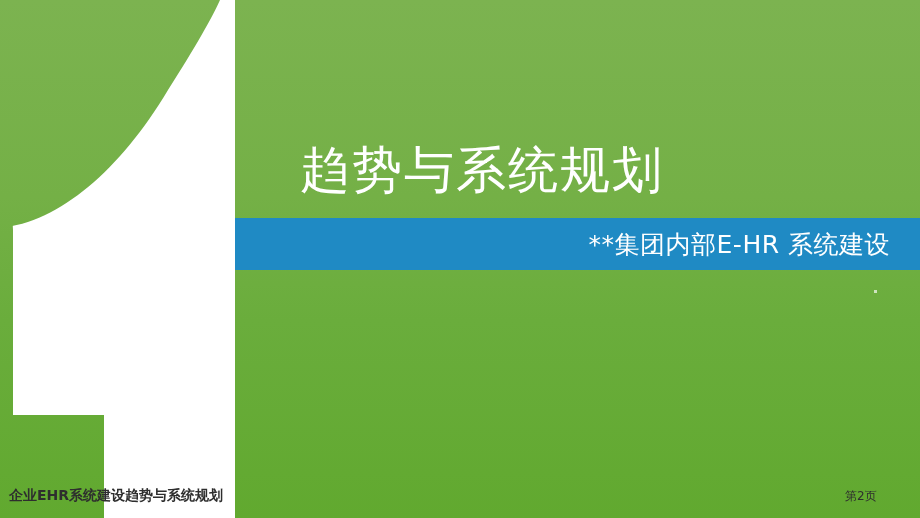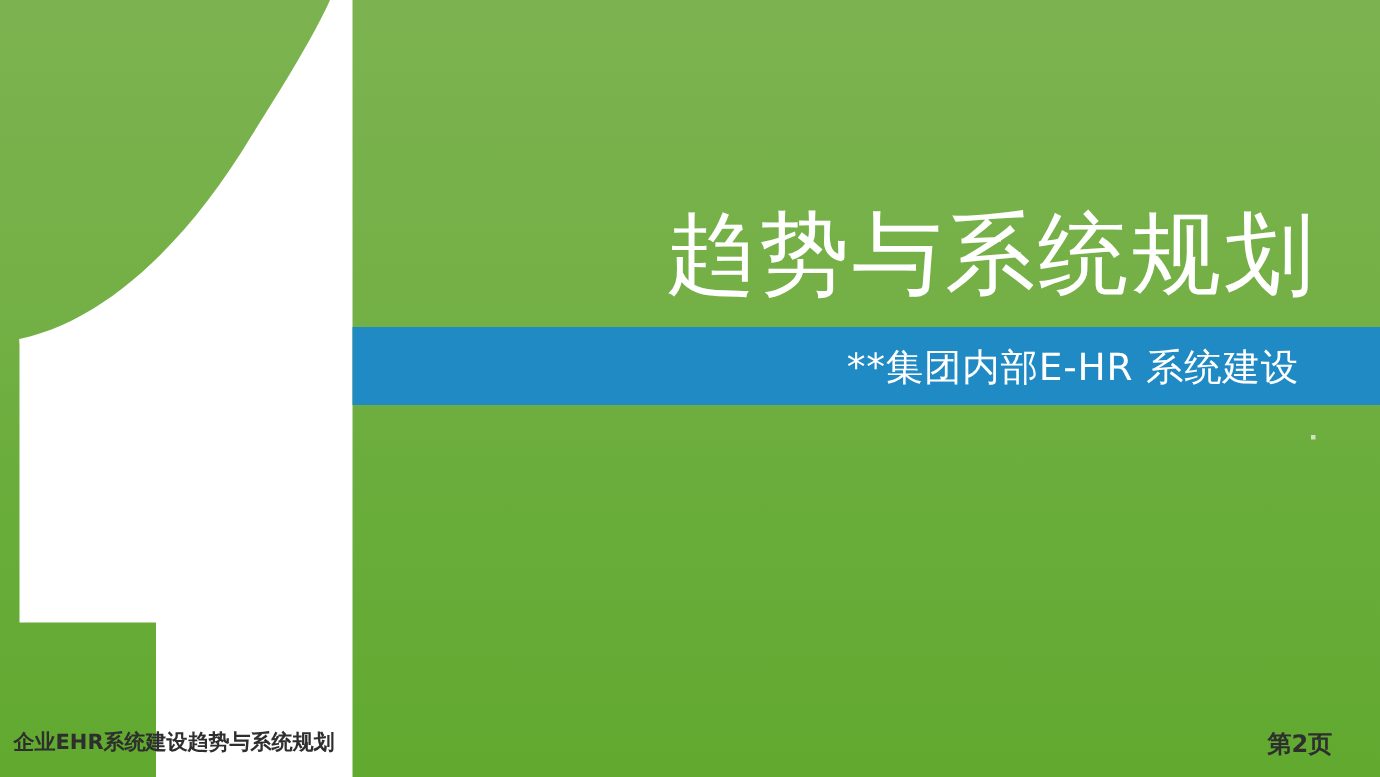--- a/index.html
+++ b/index.html
@@ -42,40 +42,40 @@
     position: absolute;
     left: 235px;
     top: 218px;
     width: 685px;
     height: 52px;
     background: #1f8ac4;
     display: flex;
     align-items: center;
     justify-content: flex-end;
     box-sizing: border-box;
-    padding-right: 54px;
+    padding-right: 30px;
   }
   .subtitle-text {
     color: #ffffff;
     font-size: 25px;
     line-height: 1;
     letter-spacing: 0.5px;
     white-space: nowrap;
     font-weight: 400;
   }
 
   
   .main-title {
     position: absolute;
     left: 300px;
     top: 138px;
     width: 578px;
-    text-align: right;
+    text-align: left;
     color: #ffffff;
-    font-size: 60px;
+    font-size: 50px;
     line-height: 64px;
     letter-spacing: 2px;
     white-space: nowrap;
     font-weight: 400;
   }
 
   
   .dot-mark {
     position: absolute;
     left: 874px;
@@ -94,24 +94,24 @@
     font-size: 14px;
     line-height: 12px;
     white-space: nowrap;
     font-weight: 700;
   }
   .footer-right {
     position: absolute;
     left: 845px;
     top: 490px;
     color: #2e2e2e;
-    font-size: 16px;
+    font-size: 12px;
     line-height: 12px;
     white-space: nowrap;
-    font-weight: 700;
+    font-weight: 400;
   }
 </style>
 </head>
 <body>
 
 <div id="slide">
 
   <div class="numeral-layer">
     <svg class="numeral-svg" viewBox="0 0 920 518" preserveAspectRatio="none">
 

